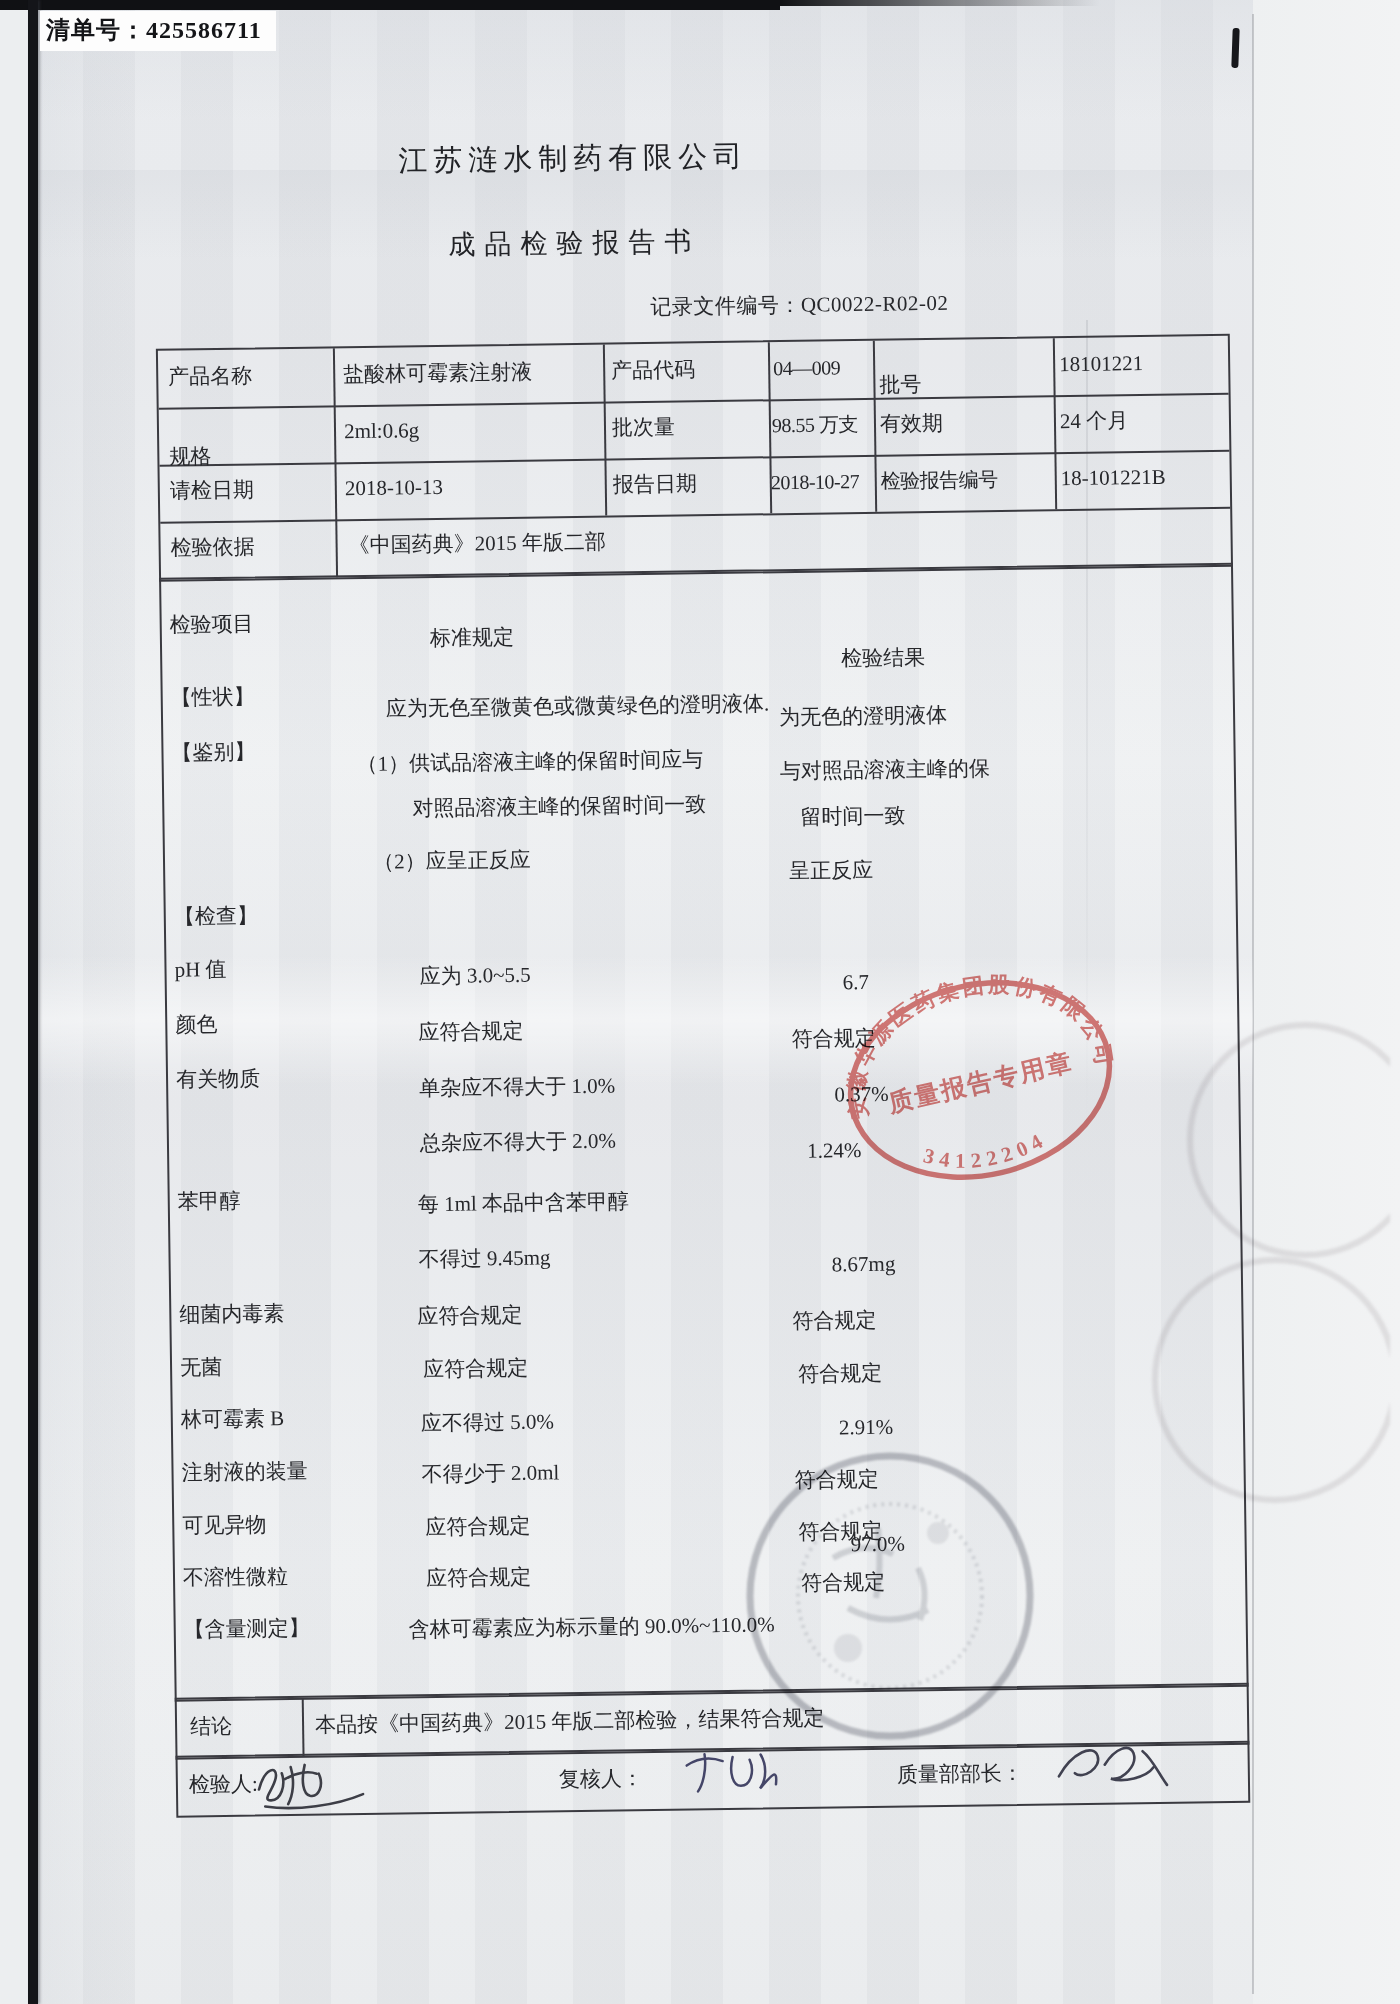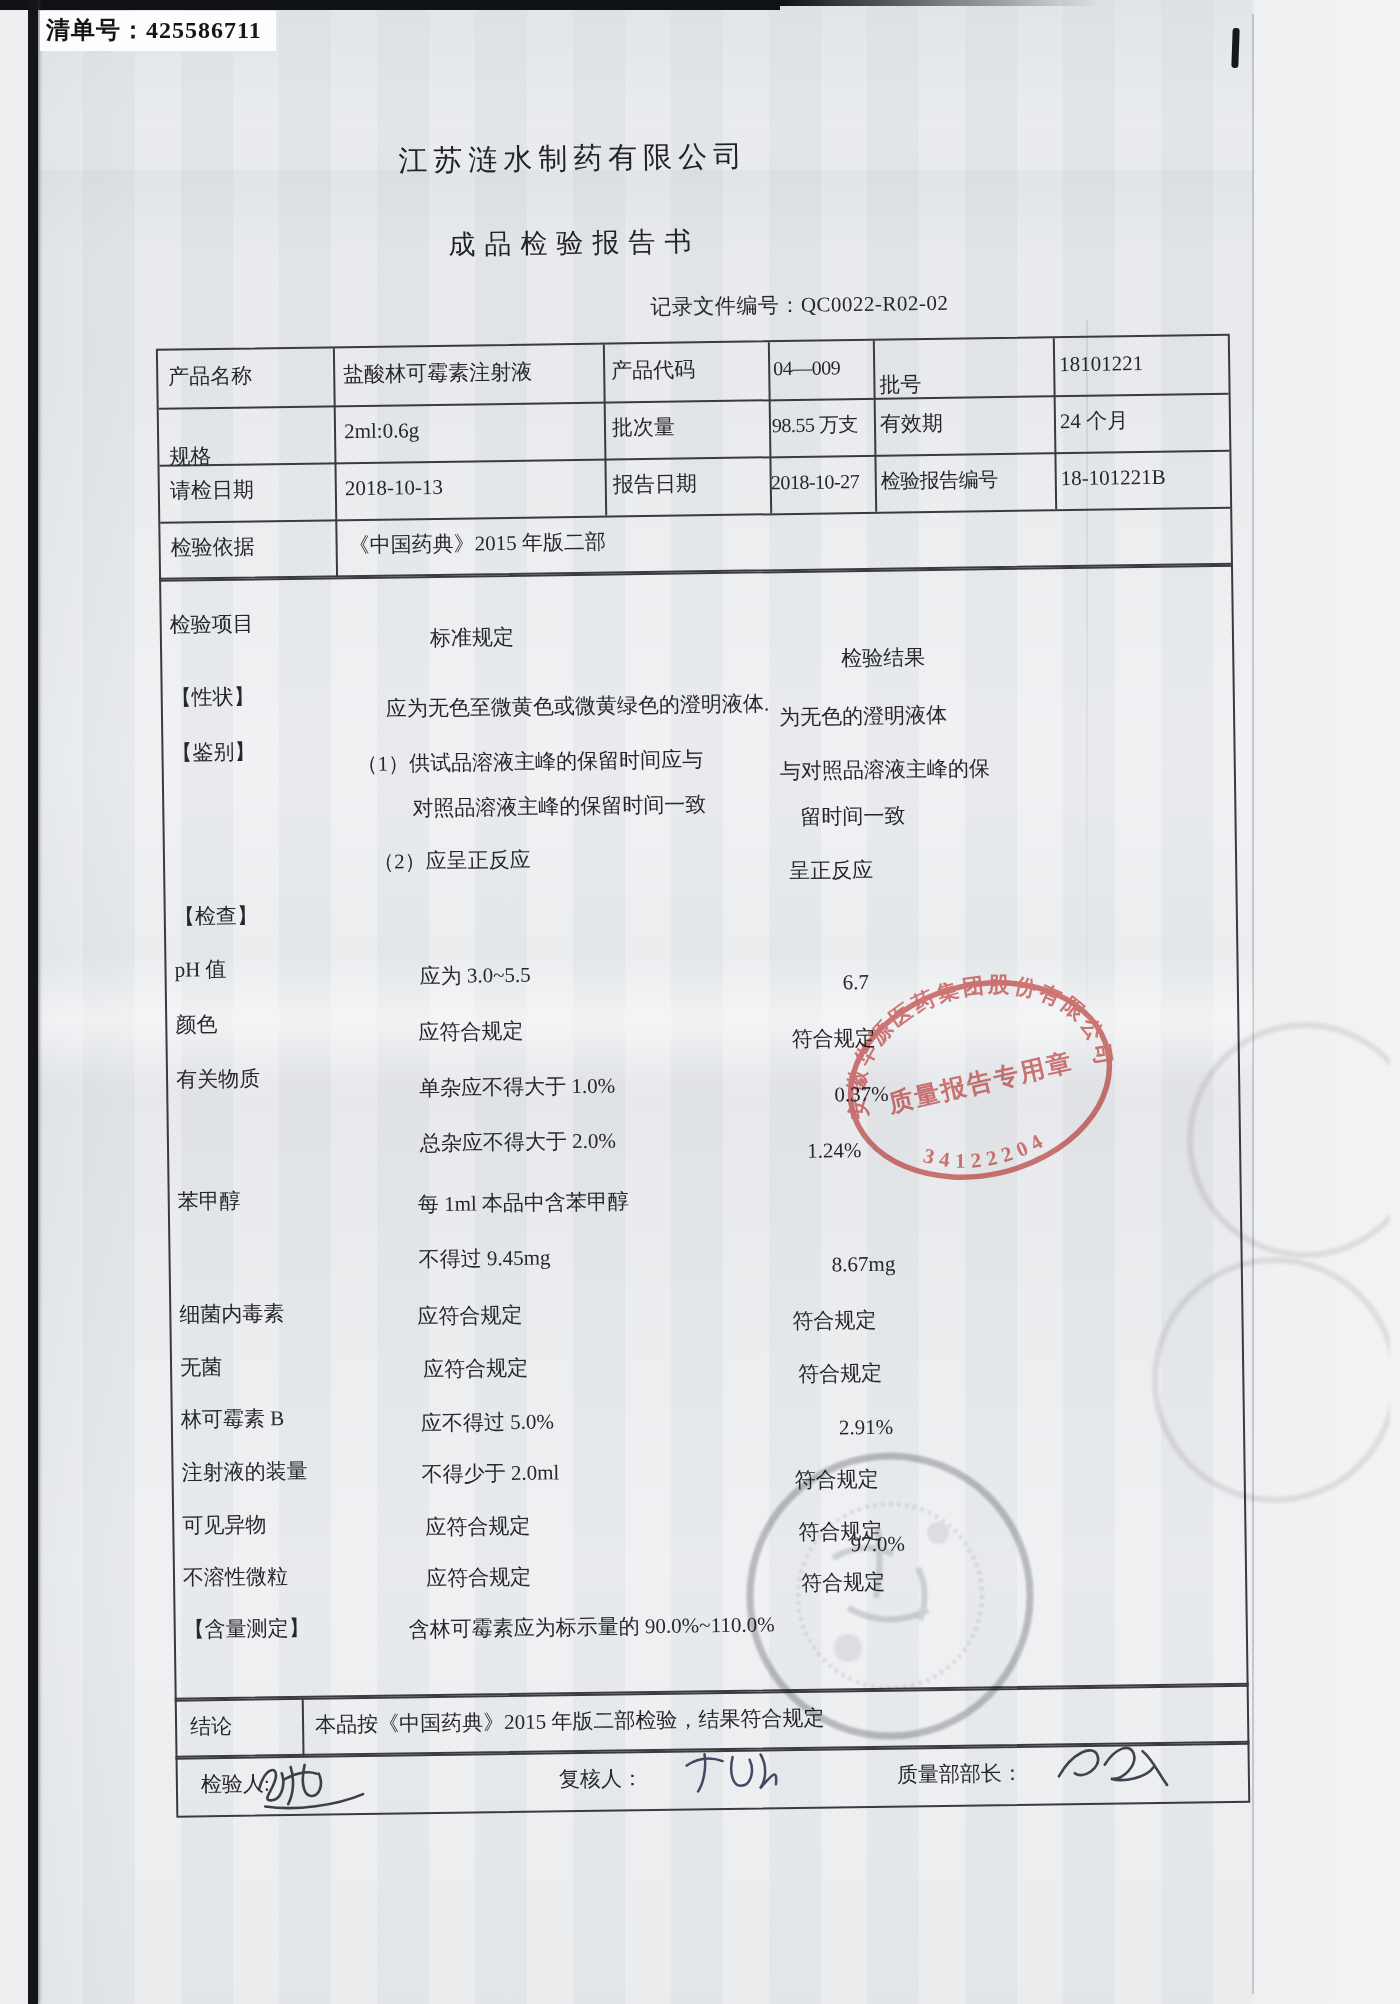--- a/index.html
+++ b/index.html
@@ -203,21 +203,21 @@
   <div class="rs" style="top:1613px;margin-left:40px">含林可霉素应为标示量的 90.0%~110.0%</div>
   <div class="rr" style="top:1534px;margin-left:60px">97.0%</div>
 
   <div class="box" id="conc-box">
     <div class="vline" style="left:125px;height:58px"></div>
   </div>
   <div class="conc-label">结论</div>
   <div class="conc-text">本品按《中国药典》2015 年版二部检验，结果符合规定</div>
 
   <div class="box" id="sign-box"></div>
-  <div class="sig-label" style="left:190px">检验人:</div>
+  <div class="sig-label" style="left:178px">检验人:</div>
   <svg class="sig-svg" style="left:240px;top:1750px" width="130" height="60" viewBox="0 0 130 60">
     <g fill="none" stroke="#2b2c35" stroke-width="2.6" stroke-linecap="round" opacity=".9">
       <path d="M8 34 C14 12 27 10 25 22 C23 34 10 45 20 45 C30 45 35 30 31 18"></path>
       <path d="M40 12 C44 26 42 40 37 49"></path>
       <path d="M34 24 C46 17 58 16 66 19"></path>
       <path d="M54 10 C50 26 52 39 59 41 C68 43 73 30 68 19"></path>
       <path d="M14 51 C45 56 85 51 112 40"></path>
     </g>
   </svg>
   <div class="sig-label" style="left:548px">复核人：</div>

